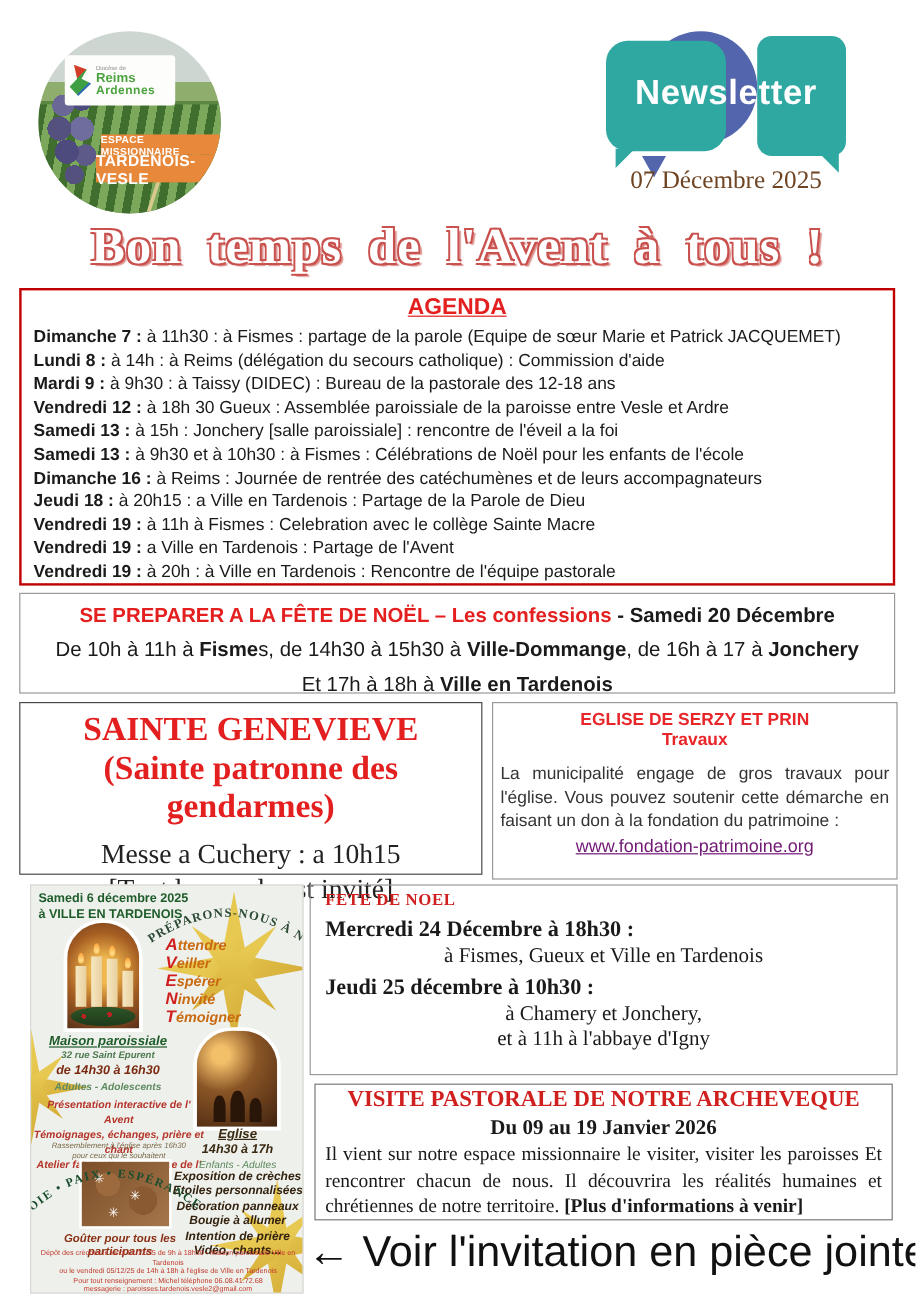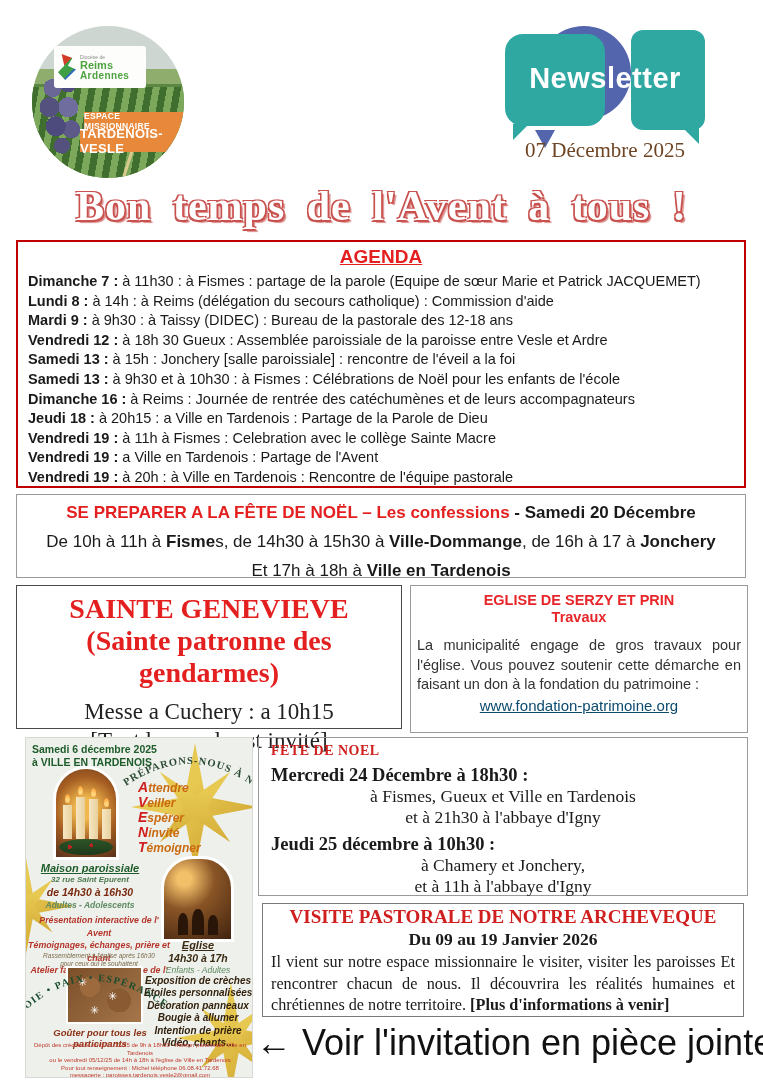--- a/index.html
+++ b/index.html
@@ -78,21 +78,21 @@
         box-sizing:border-box;text-align:center;font-family:"Liberation Serif",serif;padding-top:7px;}
   .gen-title{color:#e3201f;font-weight:bold;font-size:28px;line-height:32px;}
   .gen-body{font-size:23px;line-height:29px;color:#222;margin-top:8px;}
   .gen-body div{margin:0;}
 
   
   #serzy-box{position:absolute;left:410px;top:585px;width:338px;height:148px;border:1.5px solid #9a9a9a;
         box-sizing:border-box;padding:6px 6px;}
   .serzy-title{color:#e8262a;font-weight:bold;font-size:14.5px;text-align:center;line-height:17px;}
   #serzy-text{font-size:14.5px;line-height:19.5px;text-align:justify;margin-top:10px;color:#333;}
-  #serzy-link{display:block;text-align:center;color:#0c4a6e;text-decoration:underline;font-size:15px;margin-top:2px;}
+  #serzy-link{display:block;text-align:center;color:#701a75;text-decoration:underline;font-size:15px;margin-top:2px;}
 
   
   #poster{position:absolute;left:25px;top:737px;width:228px;height:341px;background:#eef0ec;
         border:1px solid #d8d8d4;box-sizing:border-box;overflow:hidden;}
   .poster-date{position:absolute;left:6px;top:5px;font-weight:bold;font-size:10.5px;color:#1e5c2a;line-height:13px;}
   .sparkle{position:absolute;}
   .star4{position:absolute;left:0;top:0;width:100%;height:100%;
         background:linear-gradient(135deg,#e7c851 0 40%,#c79a25 100%);
         clip-path:polygon(50% 0,58% 42%,100% 50%,58% 58%,50% 100%,42% 58%,0 50%,42% 42%);}
   .star4.r45{transform:rotate(45deg) scale(.78);}
@@ -333,21 +333,20 @@
       <text font-size="10" font-weight="bold" fill="#1a4d2e" letter-spacing="1.5" font-family="Liberation Serif, serif">
         <textPath href="#joiePath">JOIE • PAIX • ESPÉRANCE • FAMILLE</textPath>
       </text>
     </svg>
   </div>
 
   <div id="fete-box">
     <div id="fete-title">FETE DE NOEL</div>
     <div class="fete-head">Mercredi 24 Décembre à 18h30 :</div>
     <div class="fete-line">à Fismes, Gueux et Ville en Tardenois</div>
-    <div class="fete-line">et à 21h30 à l'abbaye d'Igny</div>
     <div class="fete-head">Jeudi 25 décembre à 10h30 :</div>
     <div class="fete-line">à Chamery et Jonchery,</div>
     <div class="fete-line">et à 11h à l'abbaye d'Igny</div>
   </div>
 
   <div id="visite-box">
     <div id="visite-title">VISITE PASTORALE DE NOTRE ARCHEVEQUE</div>
     <div id="visite-date">Du 09 au 19 Janvier 2026</div>
     <div id="visite-body">
       <span>Il vient sur notre espace missionnaire le visiter, visiter les paroisses Et rencontrer chacun de nous. Il découvrira les réalités humaines et chrétiennes de notre territoire. </span><span class="tail">[Plus d'informations à venir]</span>

